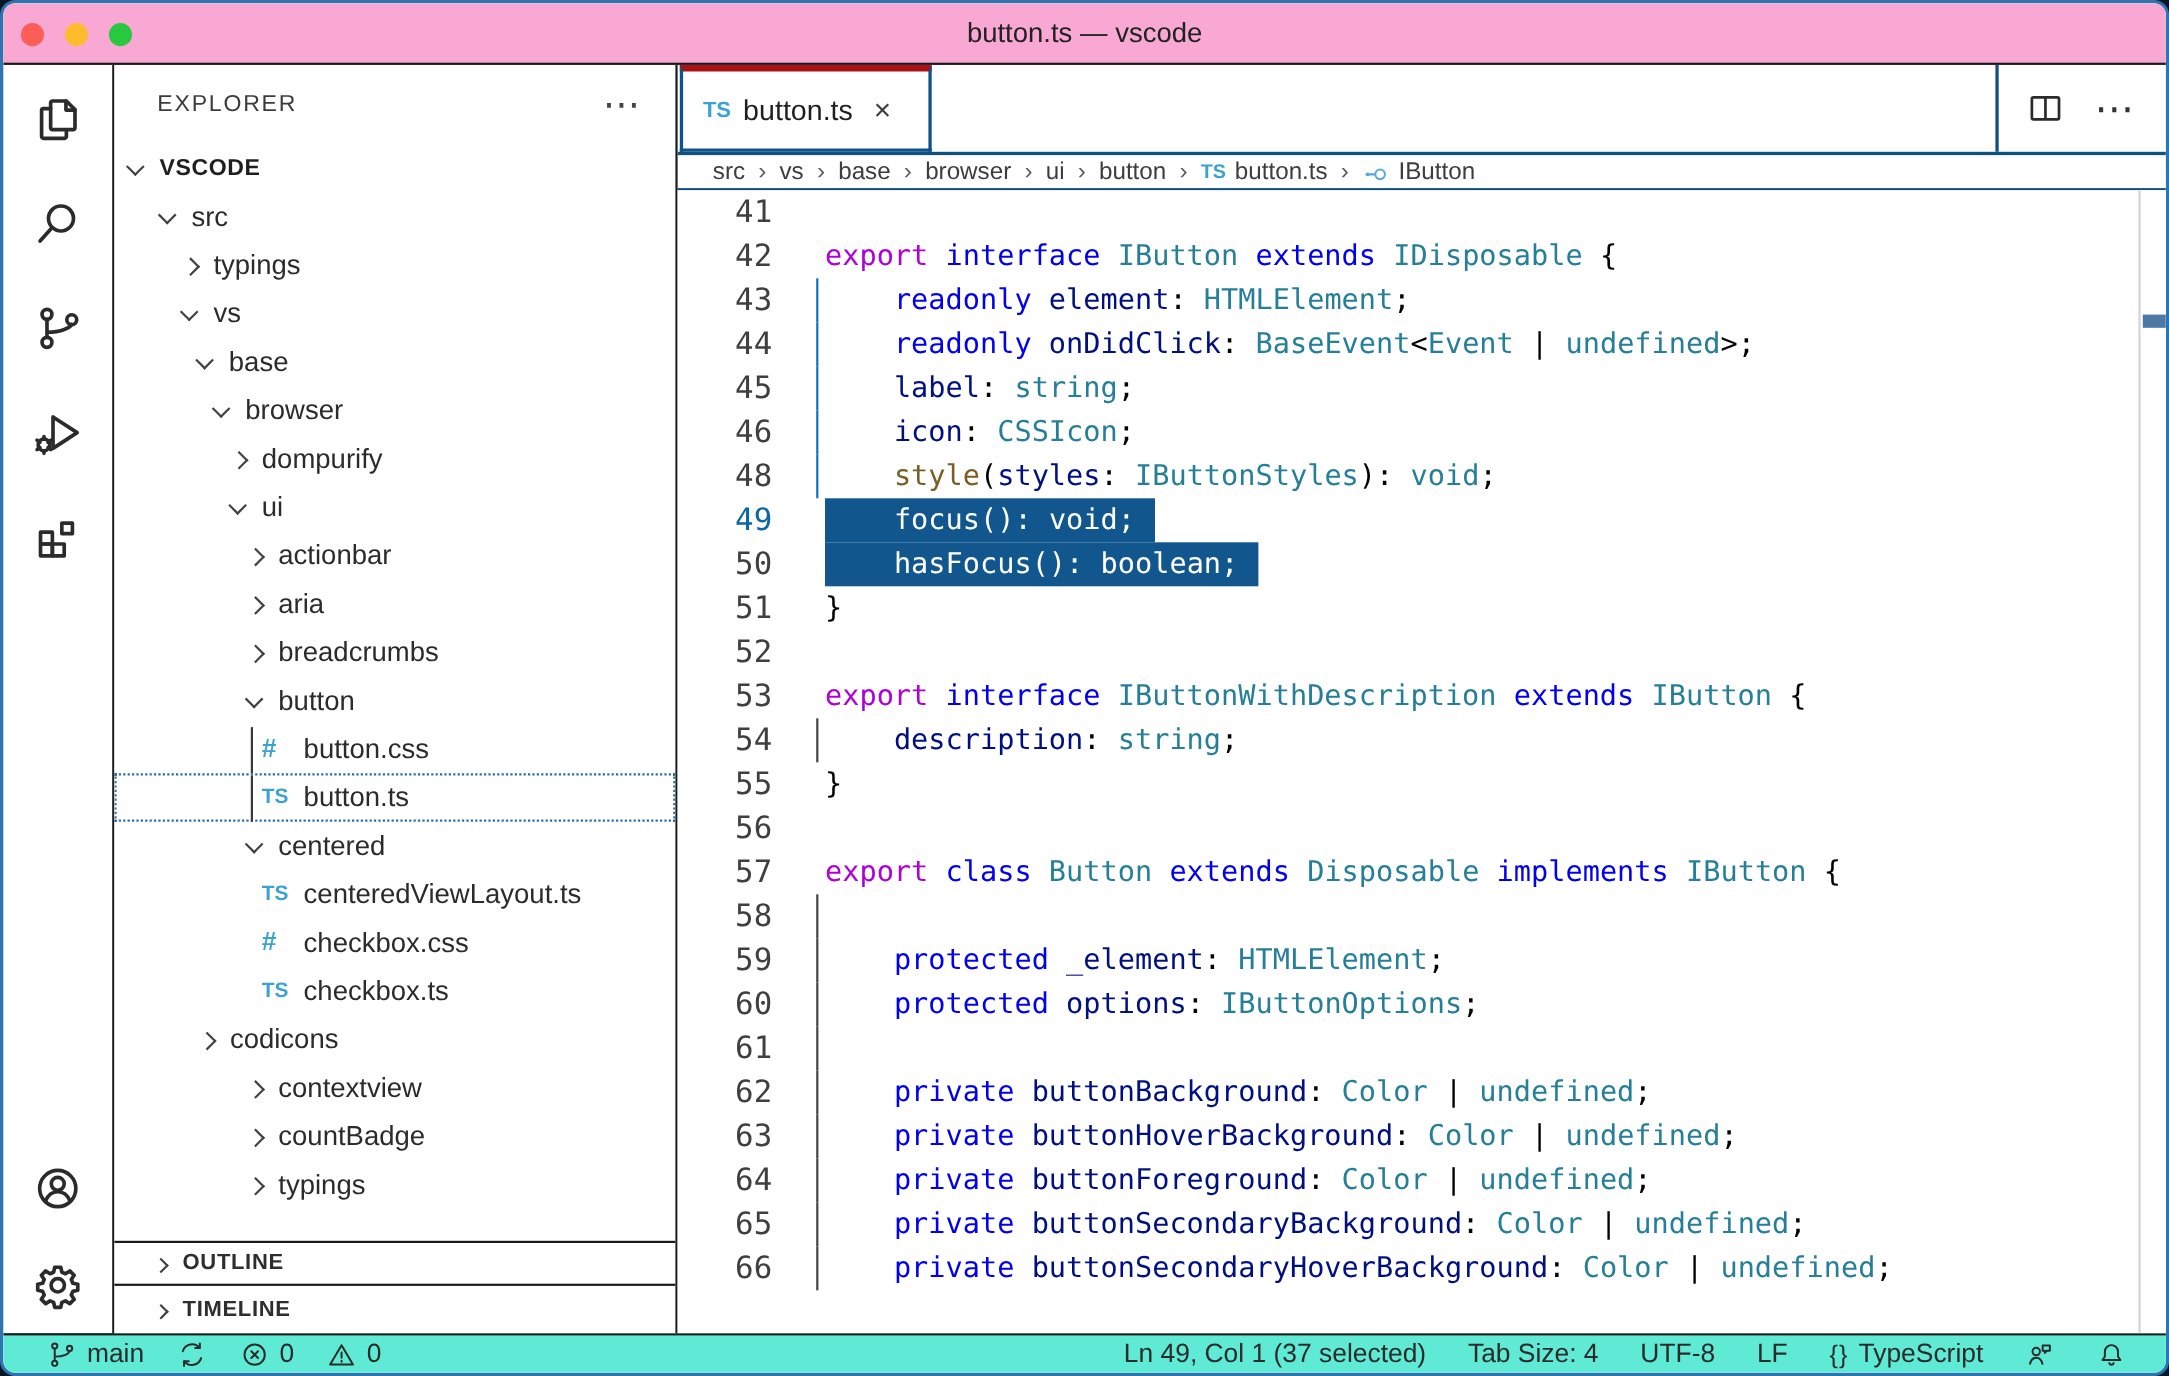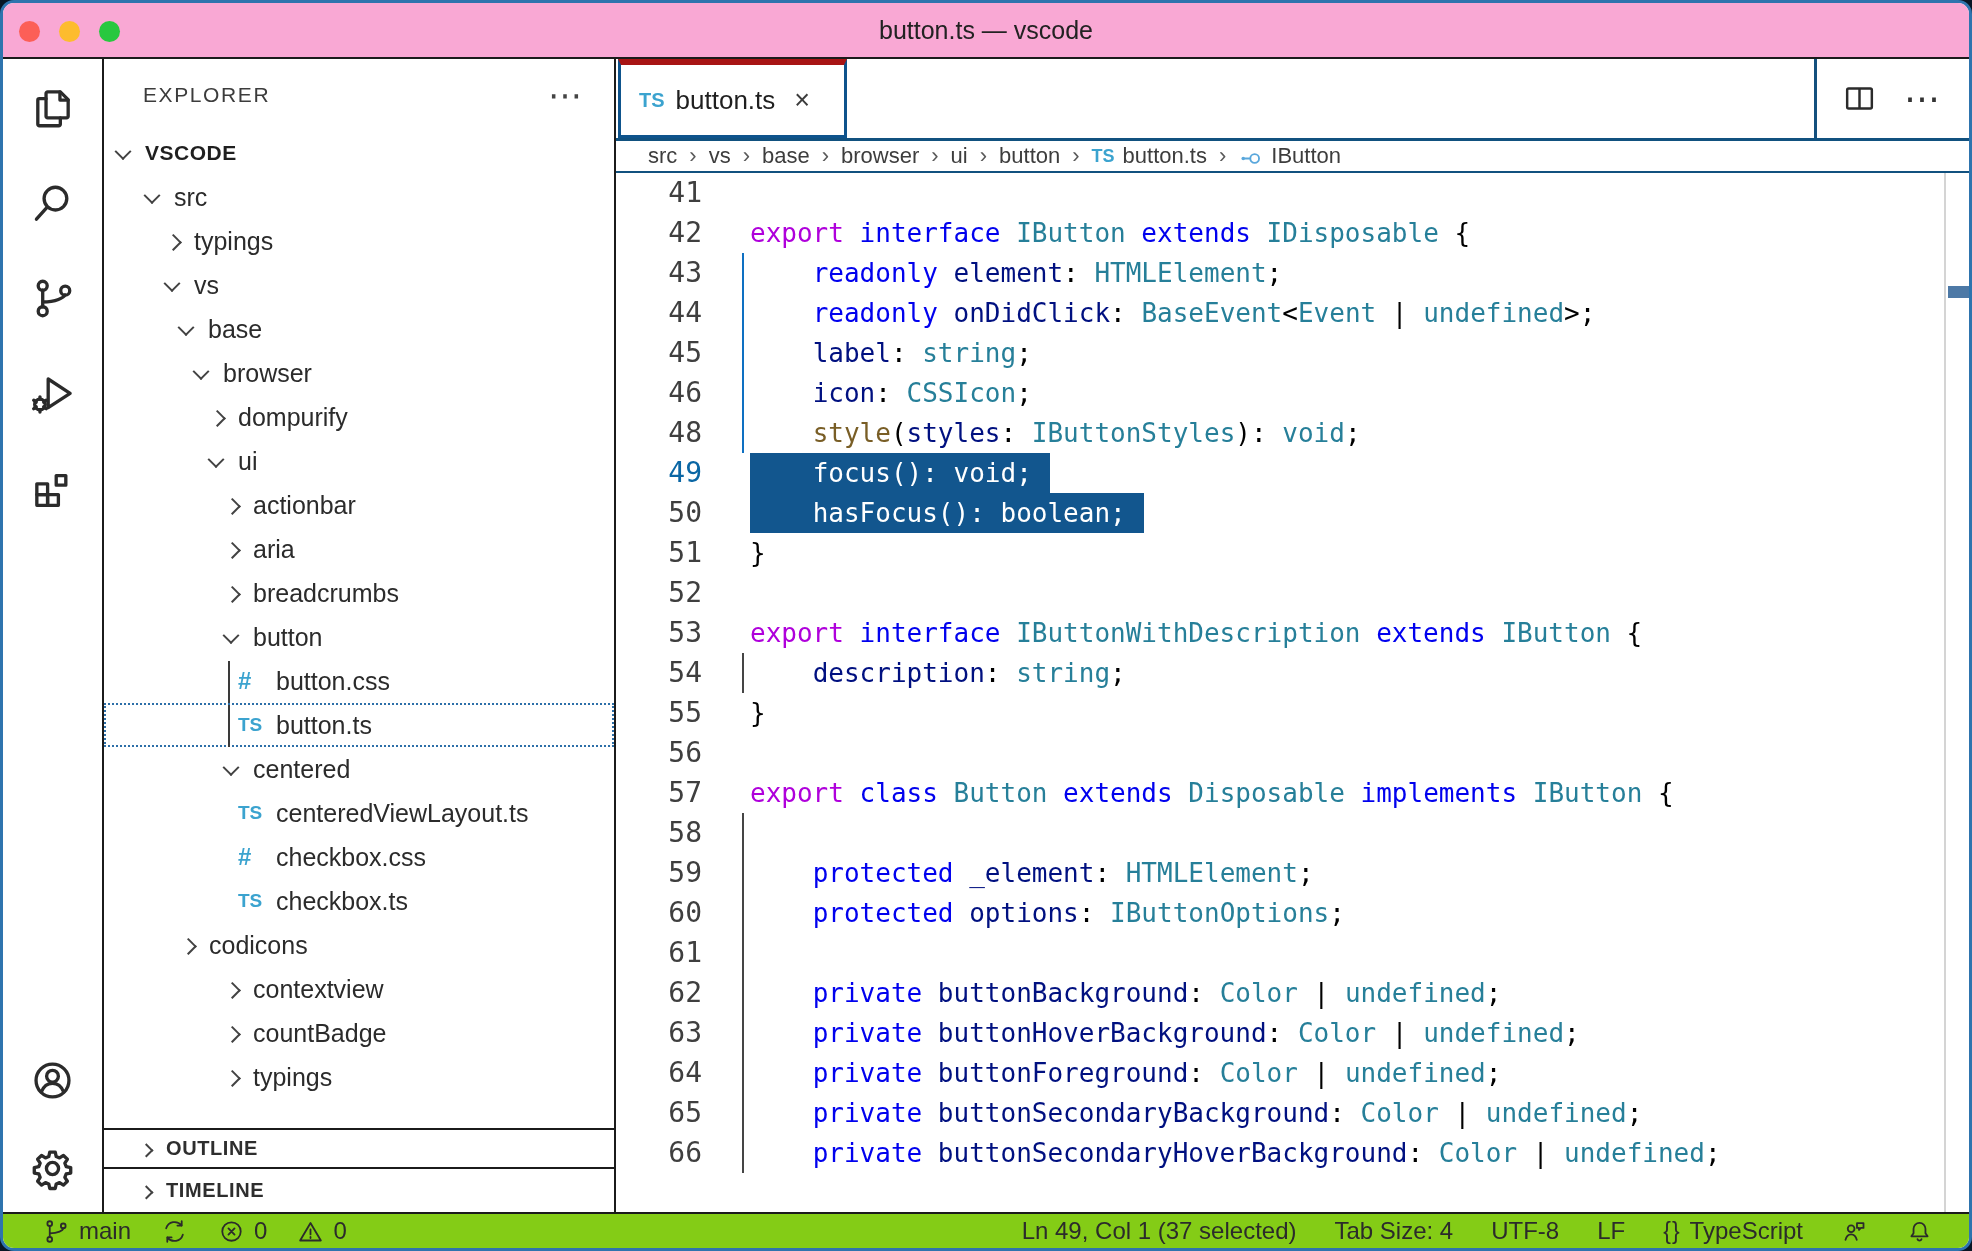--- a/index.html
+++ b/index.html
@@ -74,21 +74,21 @@
   .guide.gd{background:#454545;}
   .ct{display:inline-block;height:40px;vertical-align:top;}
   .ct.sel{background:#12568e;padding-right:18px;}
   .ct.sel .tk{color:#fff;}
   .tk-m{color:#af00db;}.tk-k{color:#0101ee;}.tk-t{color:#267f99;}
   .tk-v{color:#001080;}.tk-f{color:#795e26;}.tk-p{color:#000;}
   .ruler{position:absolute;top:0;bottom:0;right:0;width:25px;border-left:2px solid #d4d4d4;background:#fff;}
   .thumb{position:absolute;top:113px;left:2px;right:0;height:12px;background:#4d79a6;}
   
   .statusbar{height:36px;border-top:2px solid #1b1b1b;display:flex;align-items:center;
-    padding:0 36px 0 40px;font-size:24px;color:#2b2b2b;background:#84cc16;}
+    padding:0 36px 0 40px;font-size:24px;color:#2b2b2b;background:#5eead4;}
   .s-left{display:flex;align-items:center;gap:30px;}
   .s-right{margin-left:auto;display:flex;align-items:center;gap:38px;}
   .sitem{display:flex;align-items:center;gap:9px;white-space:nowrap;}
   .sitem svg{width:27px;height:27px;stroke:#2b2b2b;fill:none;stroke-width:1.6;stroke-linecap:round;stroke-linejoin:round;}
   .sbraces{font-size:23px;letter-spacing:1px;}
 </style>
 </head>
 <body>
 
 <div class="window">

